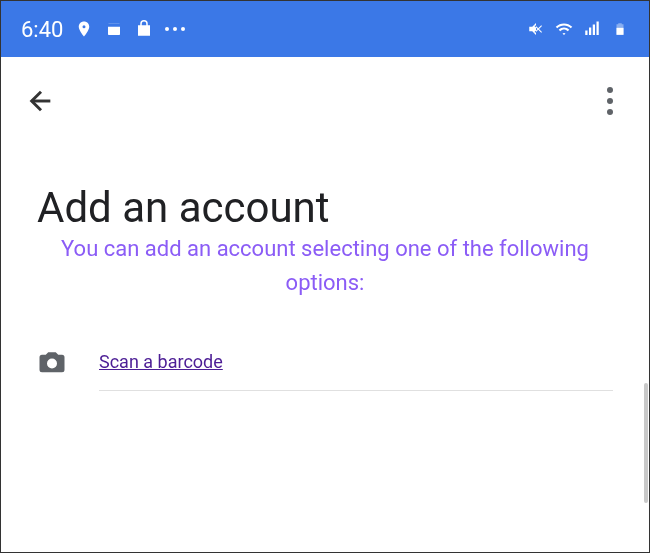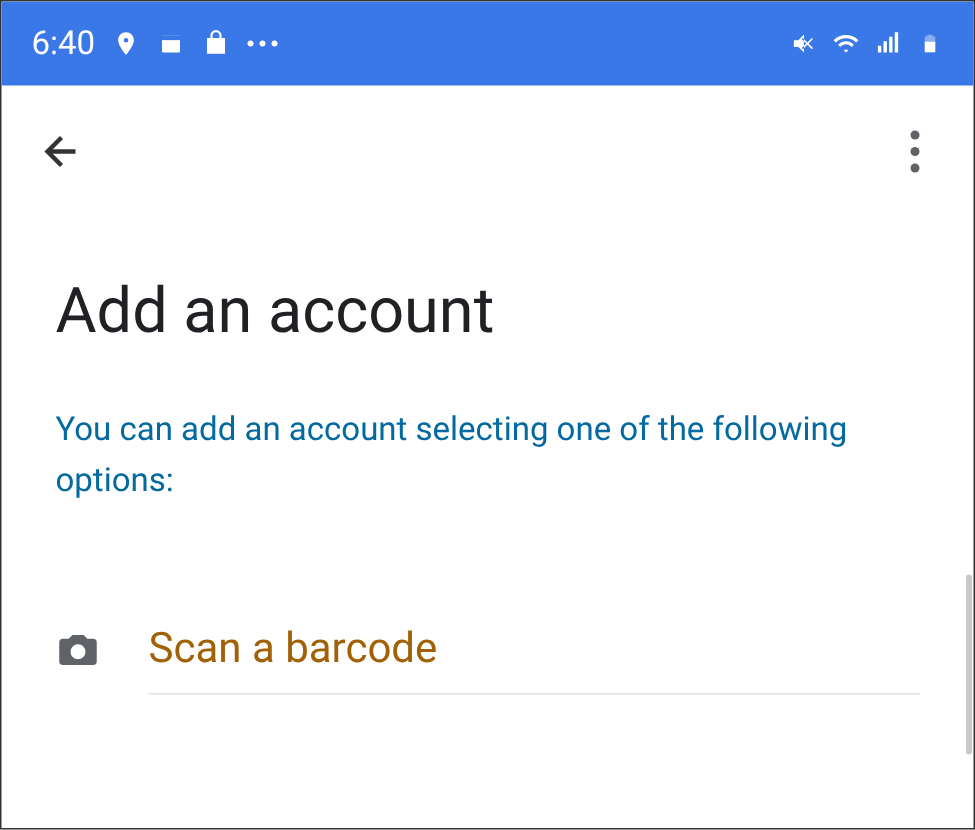--- a/index.html
+++ b/index.html
@@ -79,46 +79,47 @@
       background: #5f6368;
       border-radius: 50%;
     }
     .content {
       padding: 50px 36px 0 36px;
     }
     .title {
       font-size: 42px;
       font-weight: 400;
       color: #202124;
-      margin-bottom: 38px;
     }
     .description {
       font-size: 22px;
-      color: #0369a1;
+      color: #8b5cf6;
       line-height: 1.55;
-      margin-bottom: 63px;
+      margin-bottom: 32px;
+      text-align: center;
     }
     .option {
       display: flex;
       align-items: center;
       gap: 32px;
       padding: 14px 0;
       cursor: pointer;
     }
     .option-icon {
       width: 30px;
       height: 30px;
       display: inline-flex;
       align-items: center;
       justify-content: center;
       color: #5f6368;
     }
     .option-label {
-      font-size: 28px;
-      color: #a16207;
+      font-size: 18px;
+      color: #4c1d95;
+      text-decoration: underline;
     }
     .divider {
       height: 1px;
       background: #e0e0e0;
       margin-left: 62px;
     }
     .right-edge {
       position: absolute;
       right: 1px;
       top: 382px;

